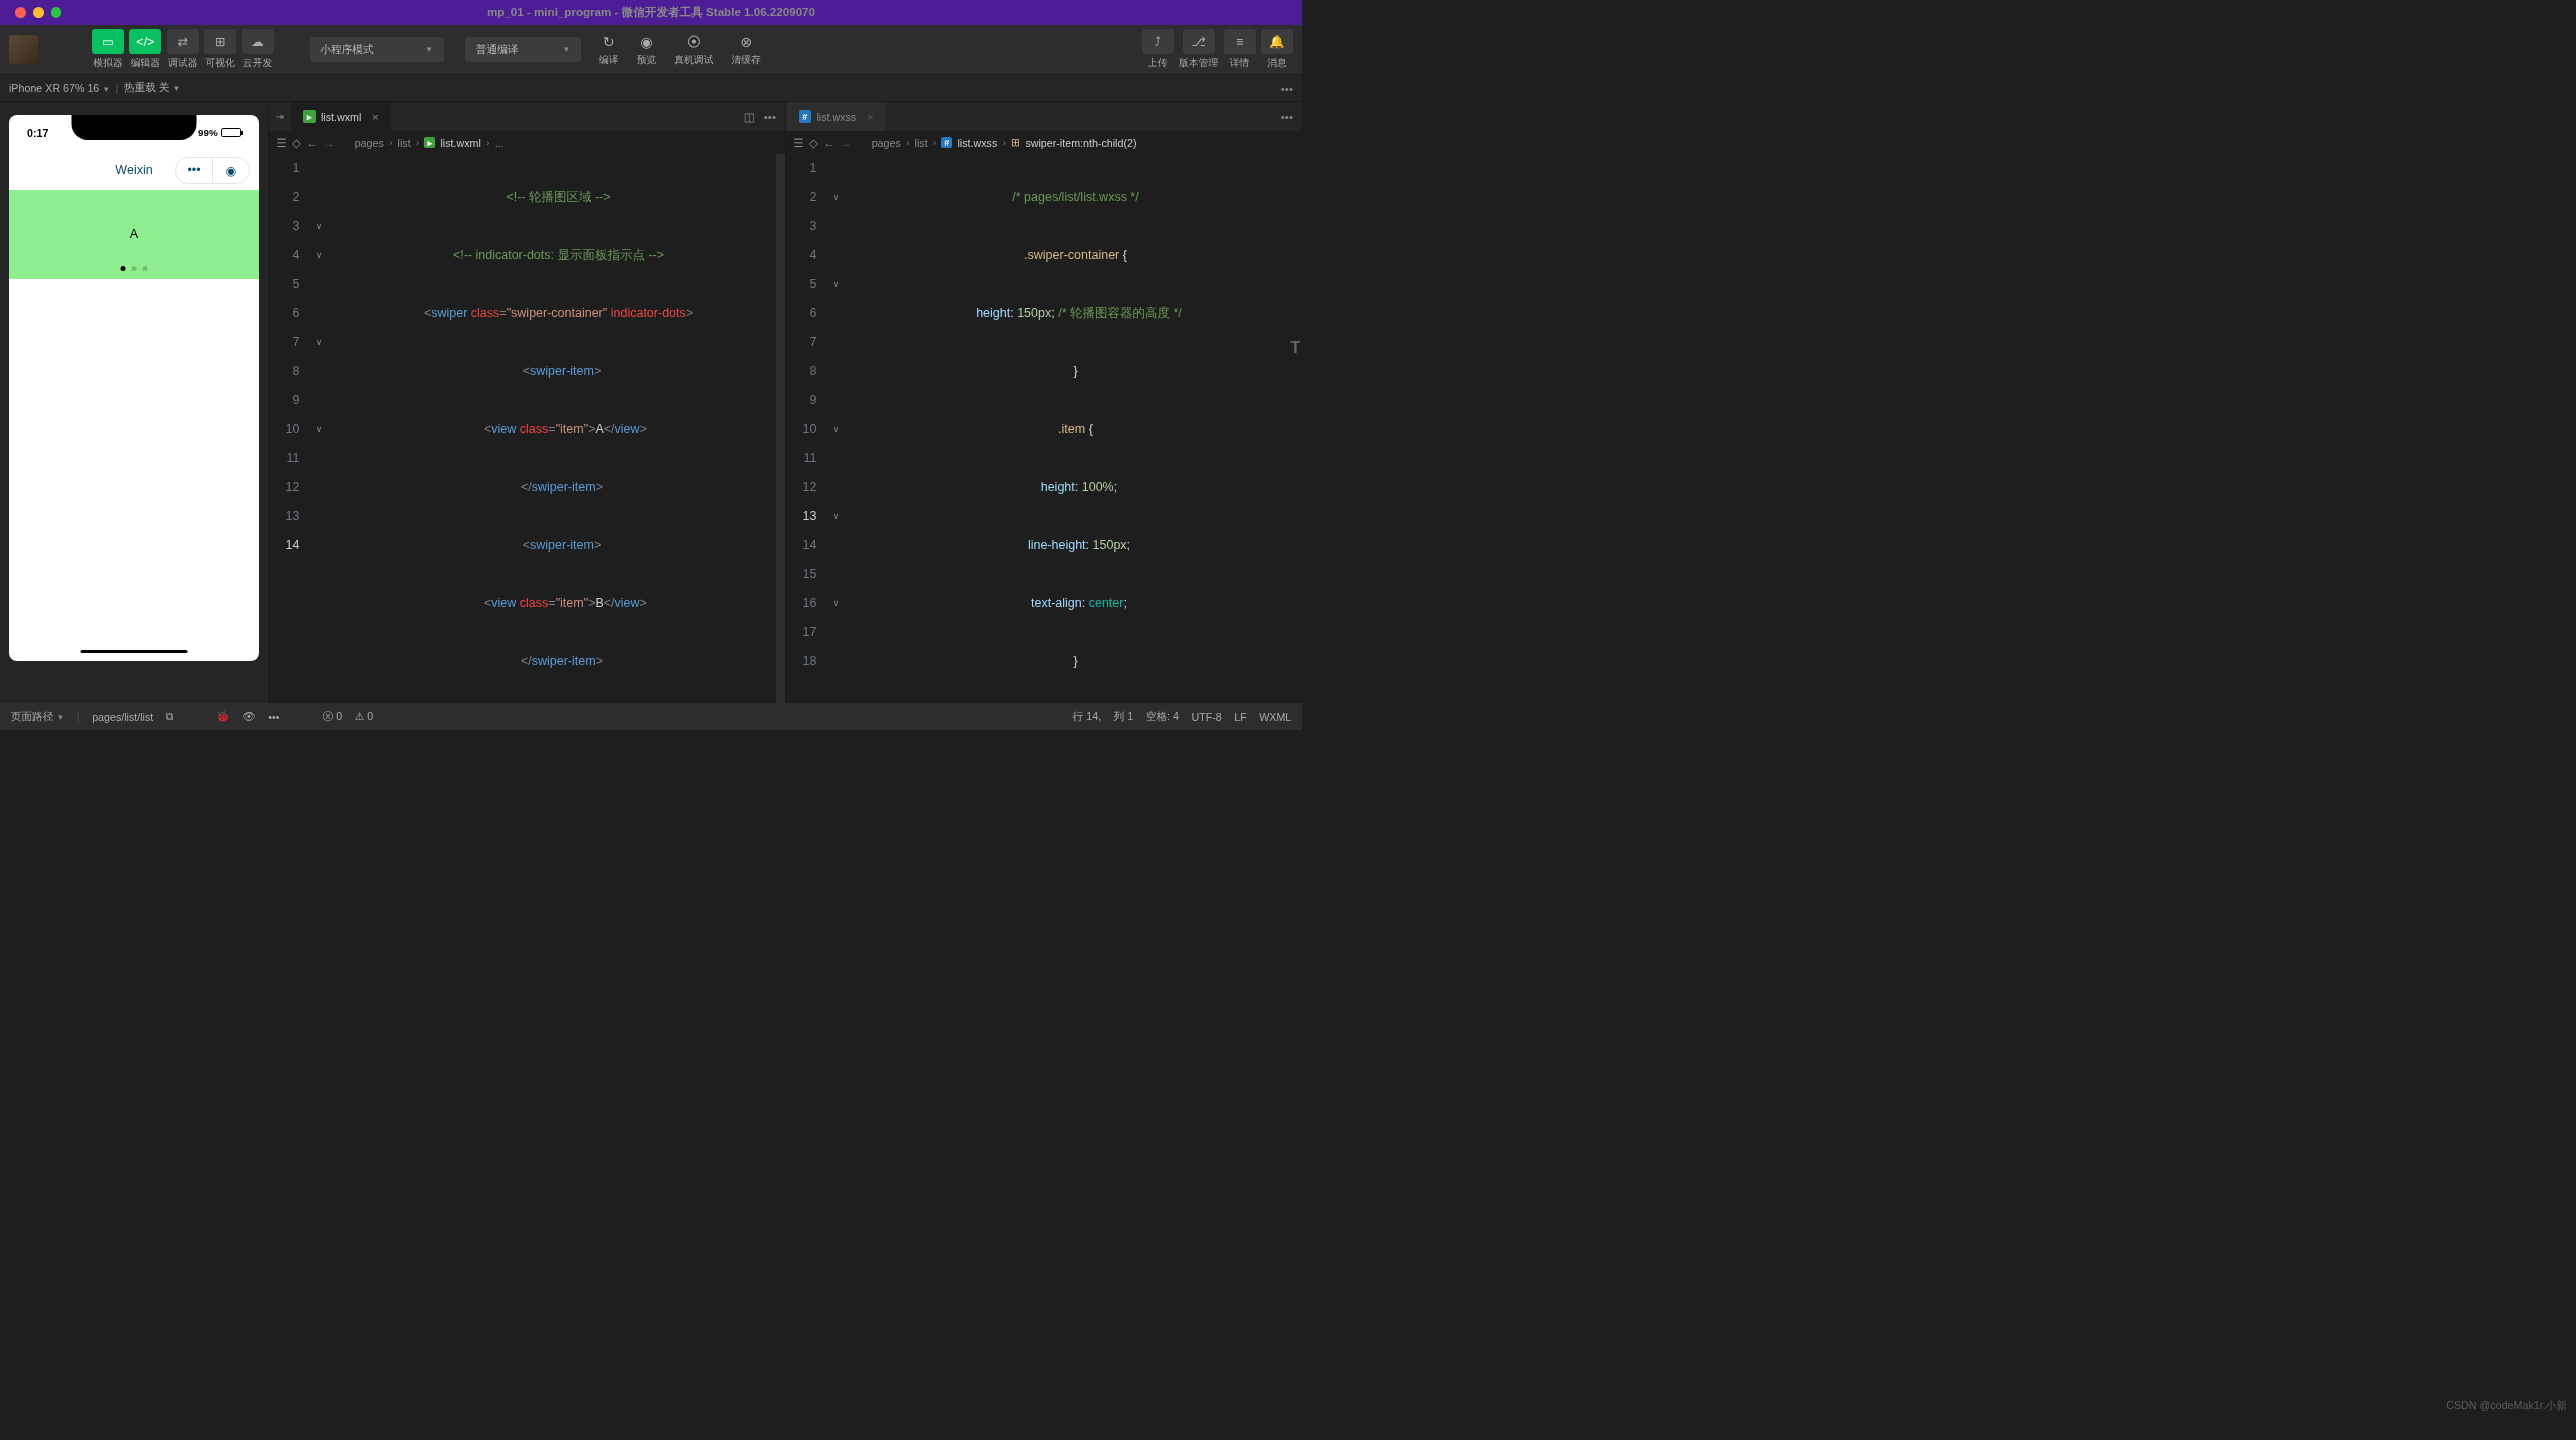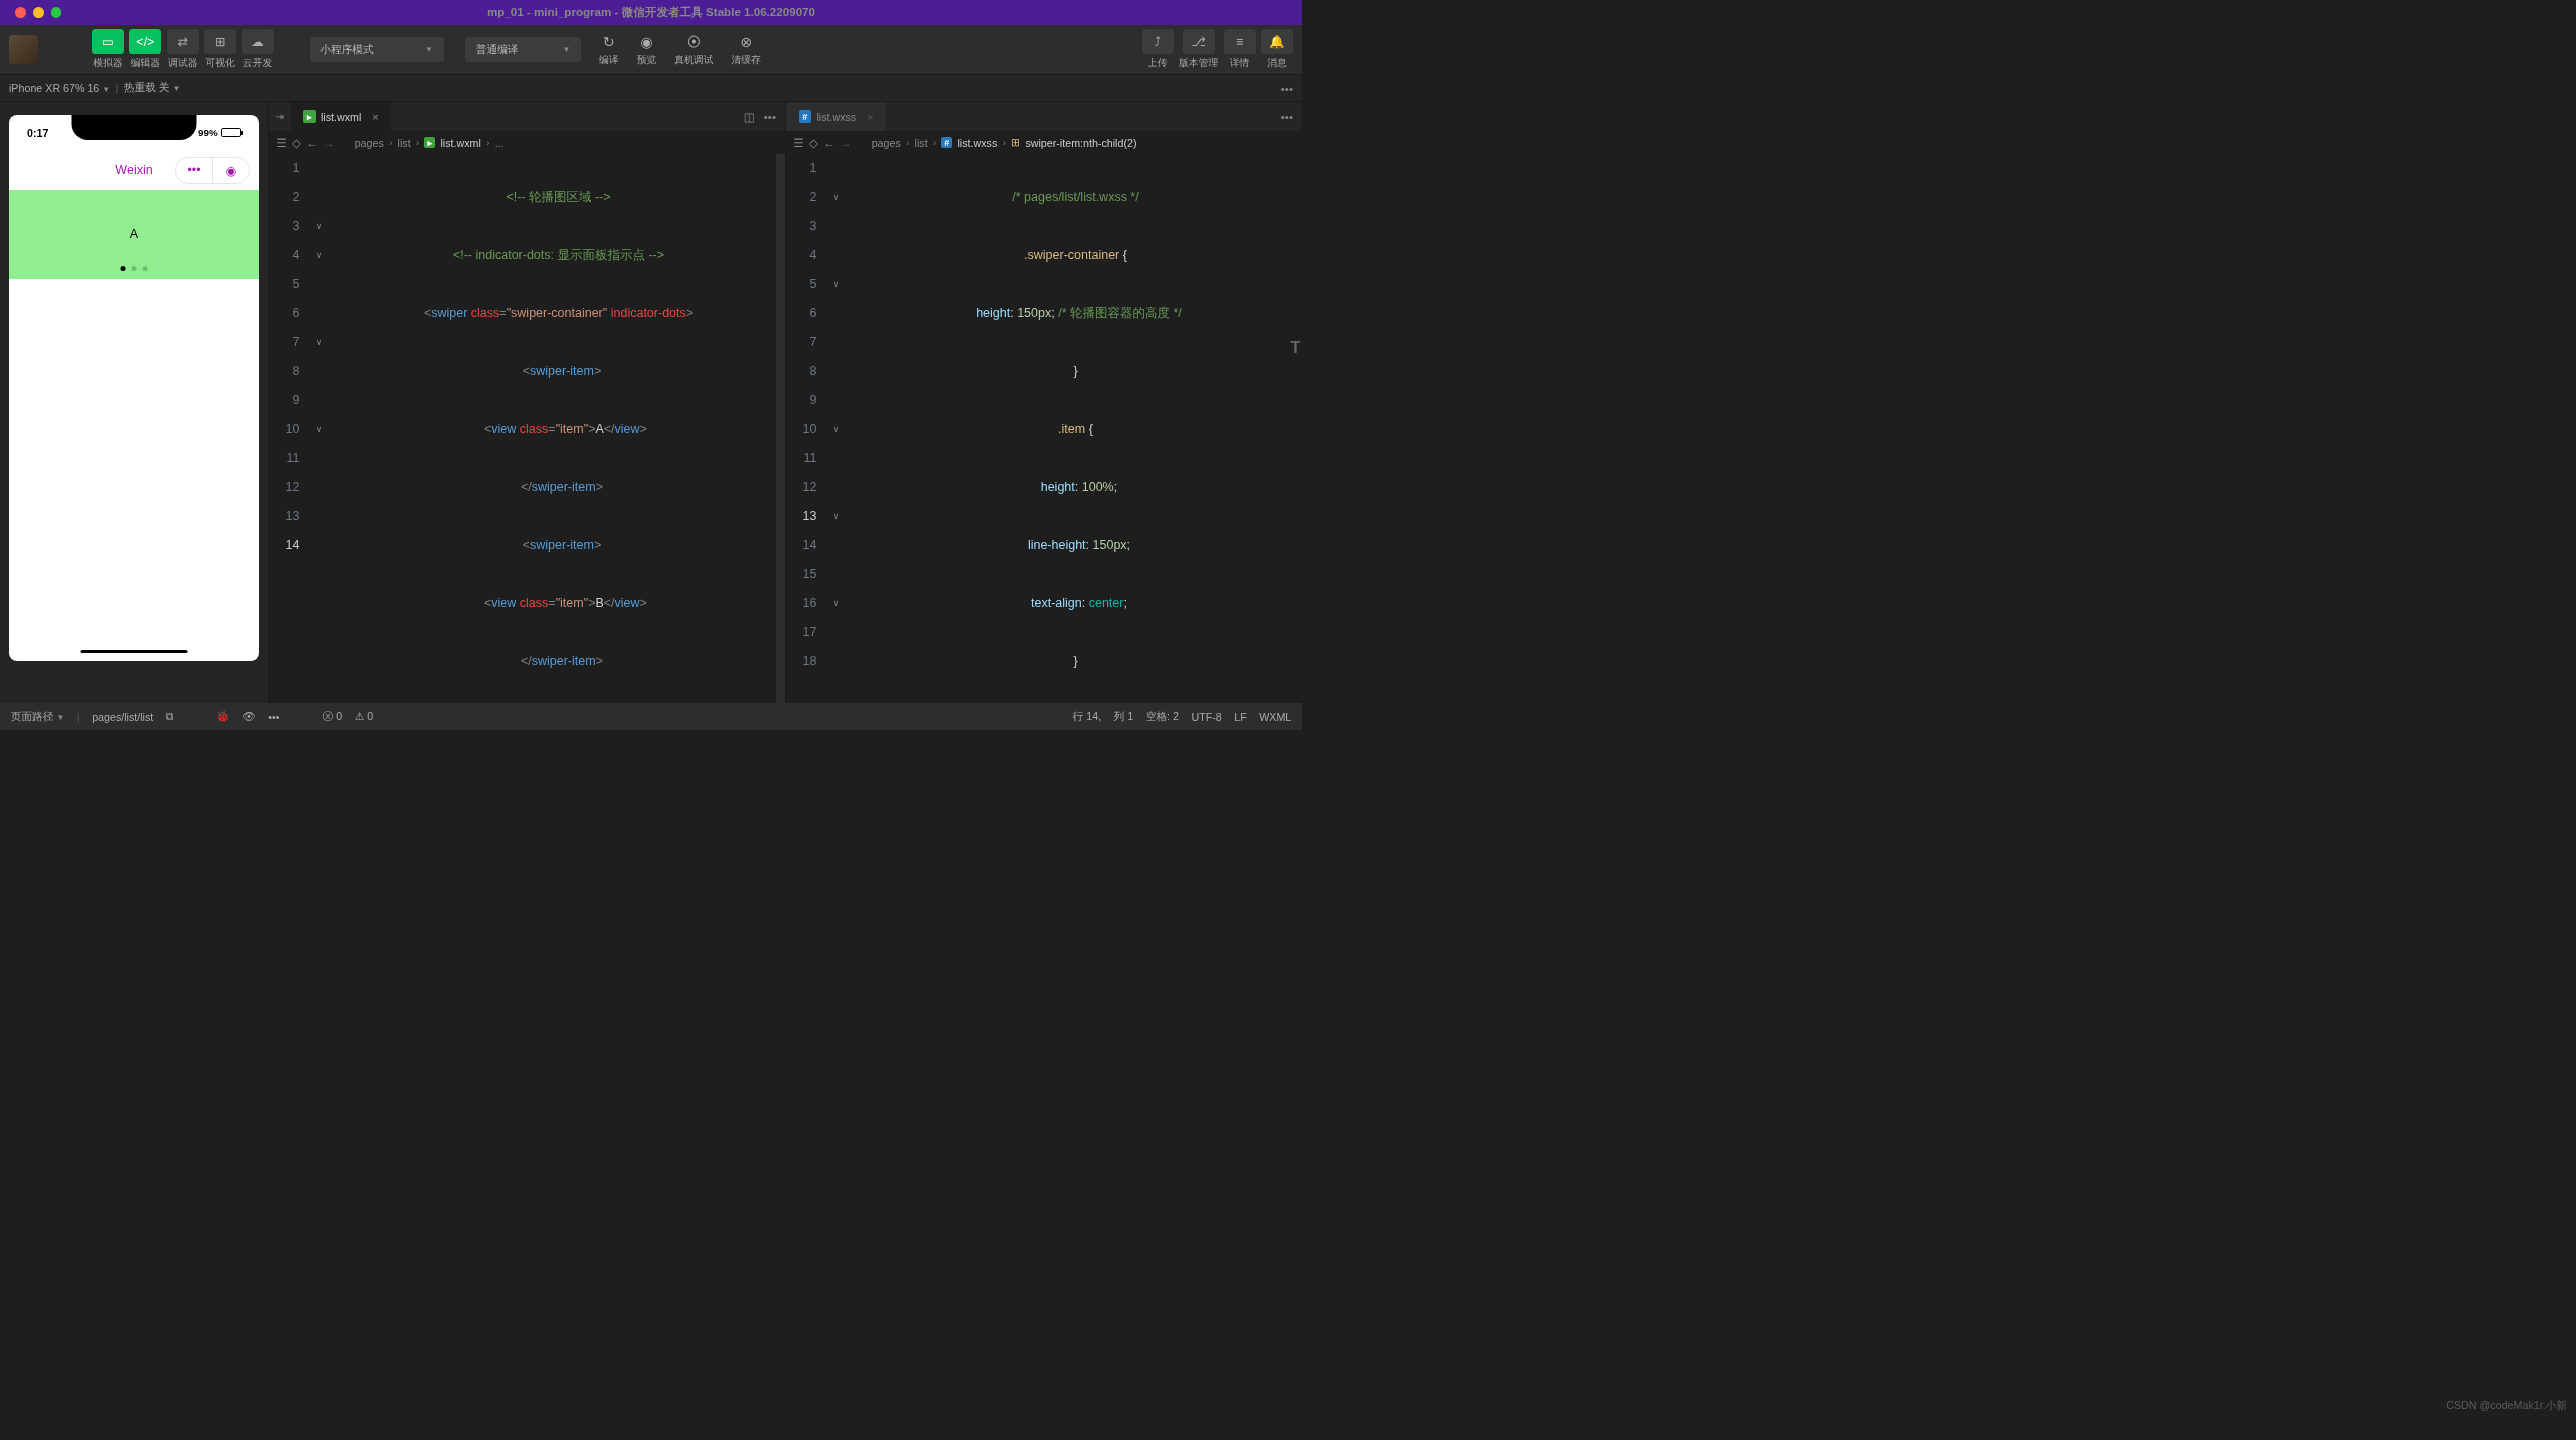--- a/index.html
+++ b/index.html
@@ -29,21 +29,21 @@
 .device-info{color:#aaa;font-size:10.7px;display:flex;align-items:center;gap:5.4px;}
 .main{display:flex;height:601px;}
 .sim-panel{width:268px;background:#252526;display:flex;flex-direction:column;align-items:center;padding:9px;}
 .phone{width:250px;height:546px;background:#fff;border-radius:8px;position:relative;overflow:hidden;margin-top:3.6px;}
 .notch{position:absolute;top:0;left:50%;transform:translateX(-50%);width:125px;height:25px;background:#000;border-radius:0 0 16px 16px;z-index:5;}
 .status-bar{height:36px;display:flex;align-items:center;justify-content:space-between;padding:0 18px;font-size:10.7px;color:#000;font-weight:600;}
 .battery{display:flex;align-items:center;gap:3.6px;font-size:9.8px;}
 .batt-icon{width:19.7px;height:9.8px;border:0.9px solid #000;border-radius:1.8px;position:relative;}
 .batt-icon::after{content:"";position:absolute;right:-2.7px;top:2.7px;width:1.8px;height:3.6px;background:#000;border-radius:0 0.9px 0.9px 0;}
 .batt-fill{background:#000;height:100%;width:100%;}
-.nav-bar{height:39px;display:flex;align-items:center;justify-content:center;position:relative;color:#a21caf;font-size:12.5px;}
+.nav-bar{height:39px;display:flex;align-items:center;justify-content:center;position:relative;color:#0c4a6e;font-size:12.5px;}
 .nav-right{position:absolute;right:9px;display:flex;gap:5.4px;}
 .capsule{width:75px;height:27px;border:0.9px solid #e5e5e5;border-radius:13.4px;display:flex;}
 .cap-half{flex:1;display:flex;align-items:center;justify-content:center;font-size:12.5px;}
 .cap-half:first-child{border-right:0.9px solid #e5e5e5;}
 .swiper{height:89px;background:#90ee90;display:flex;align-items:center;justify-content:center;color:#000;font-size:12.5px;position:relative;}
 .dots{position:absolute;bottom:7.2px;left:50%;transform:translateX(-50%);display:flex;gap:5.4px;}
 .dot{width:5.4px;height:5.4px;border-radius:50%;background:rgba(0,0,0,.2);}
 .dot.active{background:#000;}
 .home-ind{position:absolute;bottom:7.2px;left:50%;transform:translateX(-50%);width:107px;height:3.6px;background:#000;border-radius:1.8px;}
 .editor-pane{flex:1;display:flex;flex-direction:column;border-left:0.9px solid #1a1a1a;min-width:0;}
@@ -394,20 +394,20 @@
   <span style="width:18px"></span>
   <span>🐞</span>
   <span>👁</span>
   <span>•••</span>
   <span style="width:18px"></span>
   <span>ⓧ <span>0</span></span>
   <span>⚠ <span>0</span></span>
   <div class="sb-spacer"></div>
   <span>行 14,</span>
   <span>列 1</span>
-  <span>空格: 2</span>
+  <span>空格: 4</span>
   <span>UTF-8</span>
   <span>LF</span>
   <span>WXML</span>
 </div>
 
 <div class="watermark">CSDN @codeMak1r.小新</div>
 
 
 </body></html>

